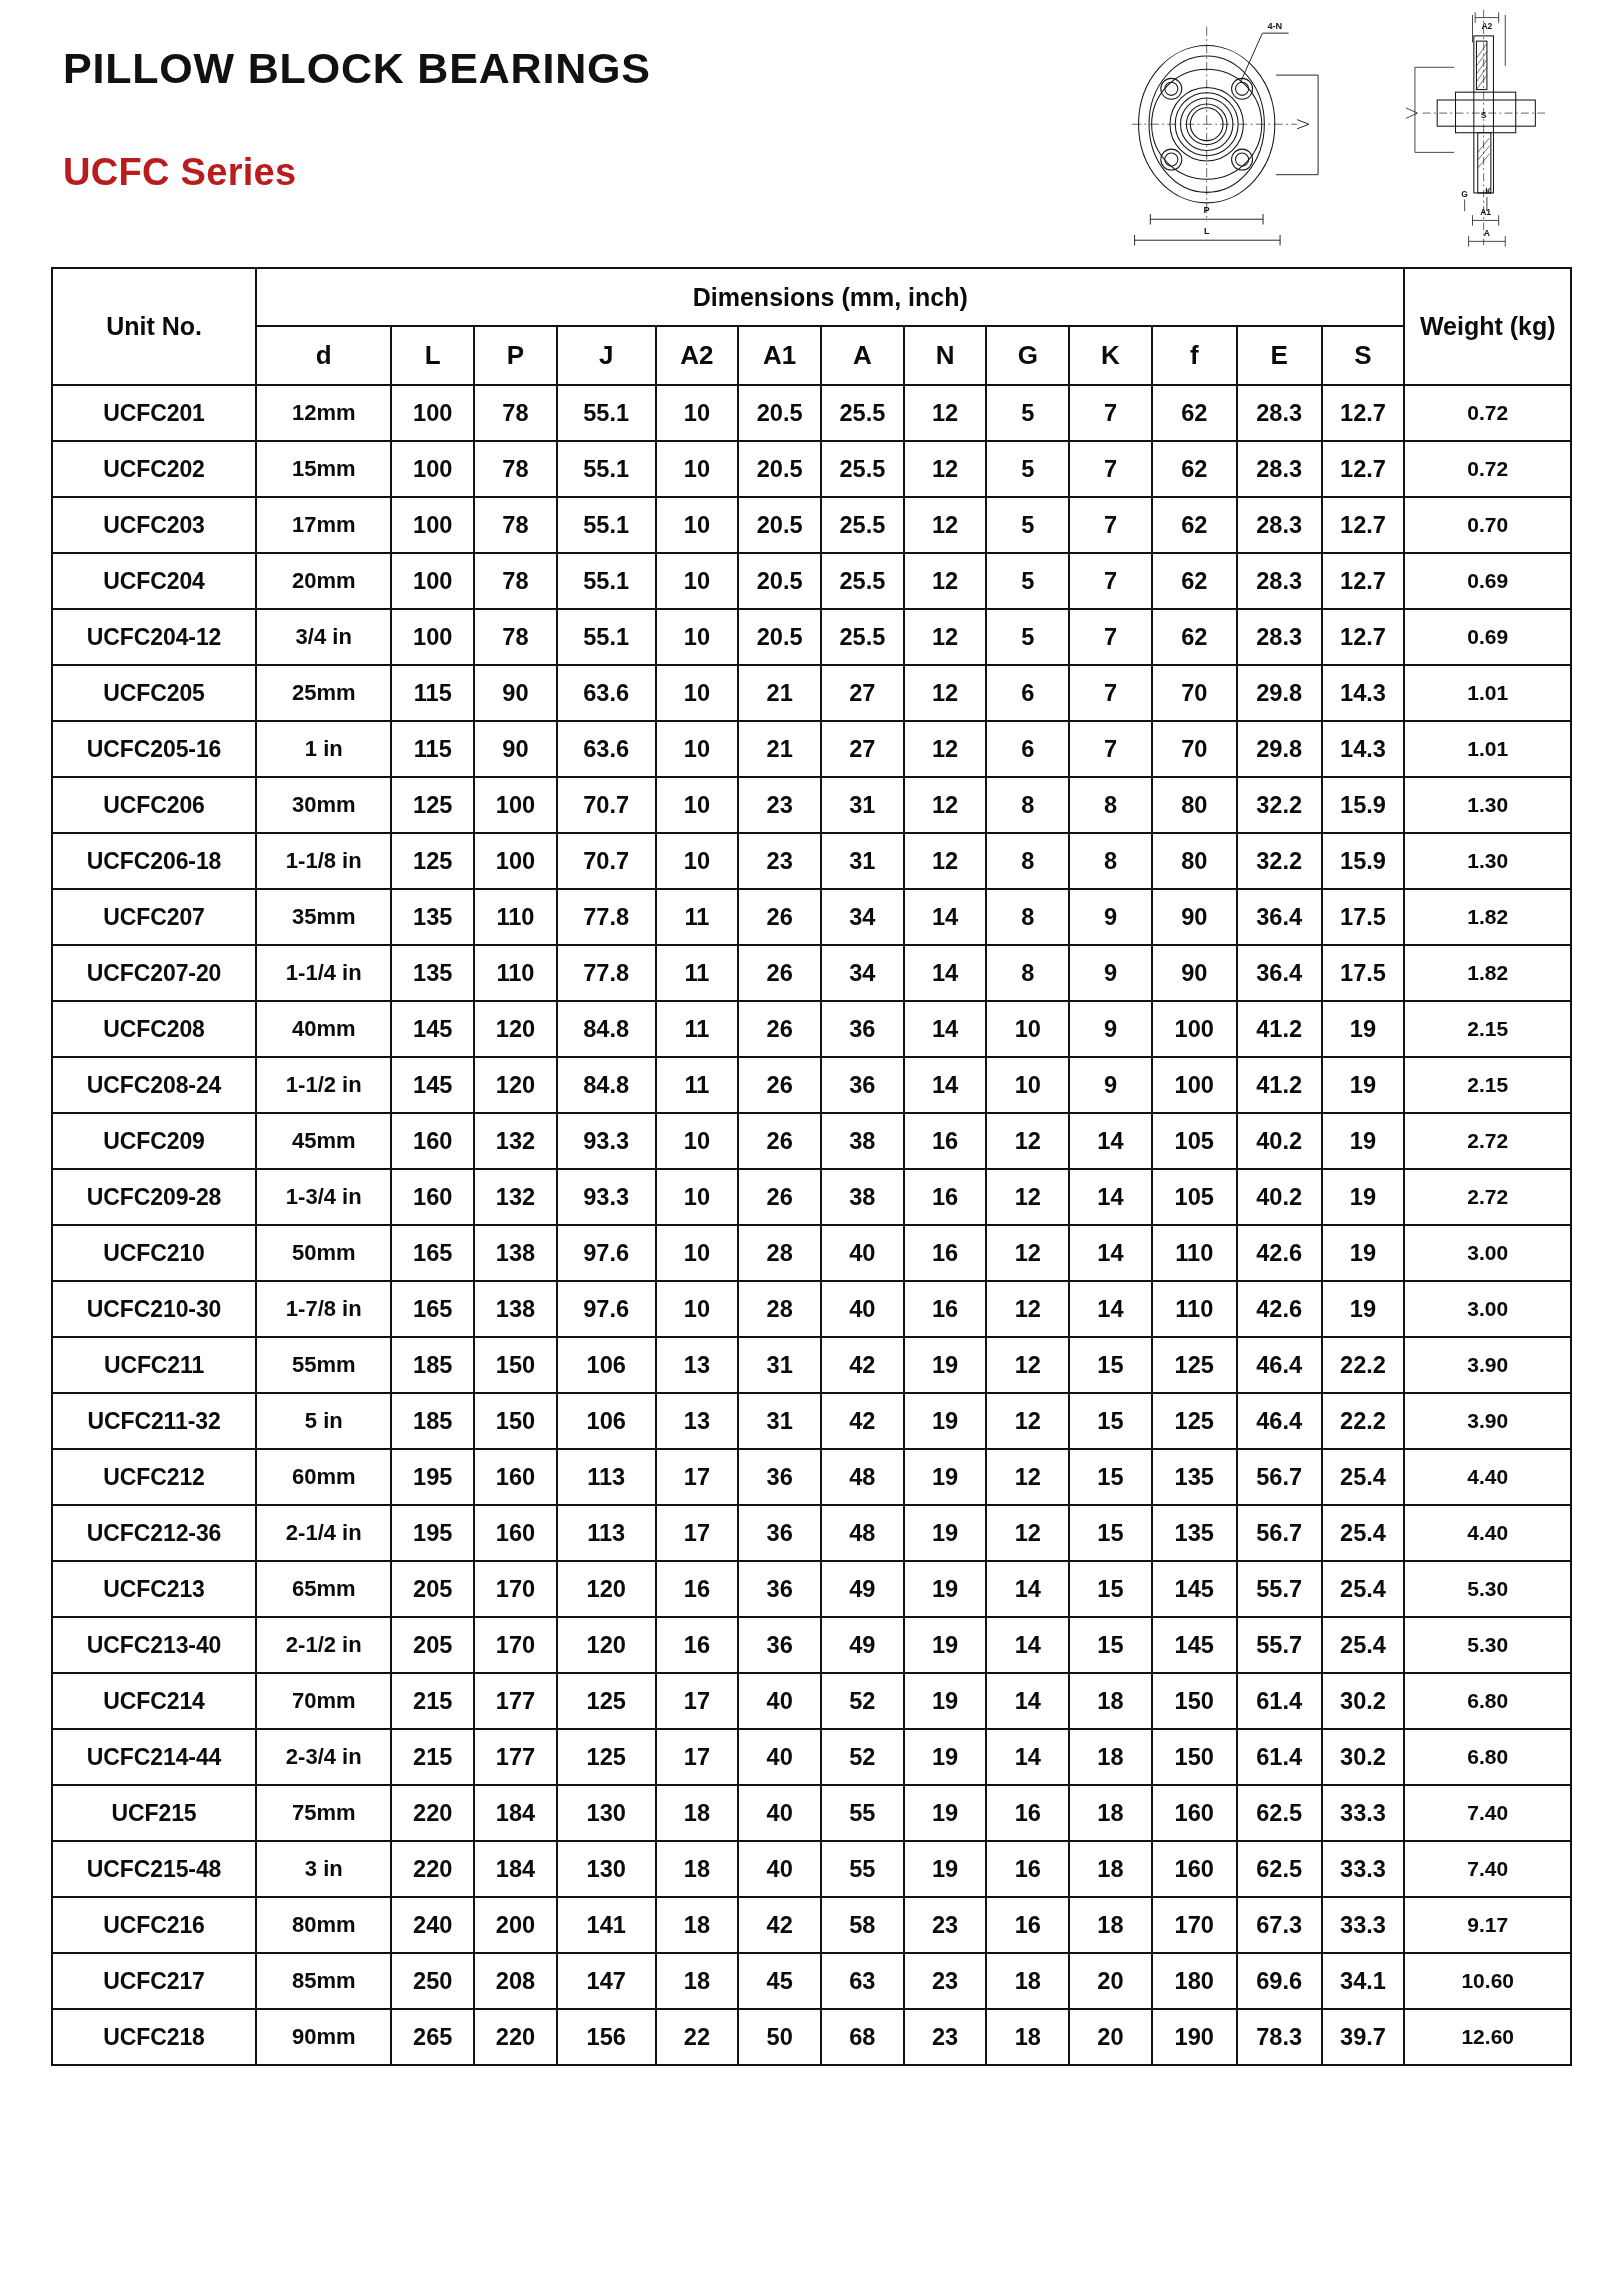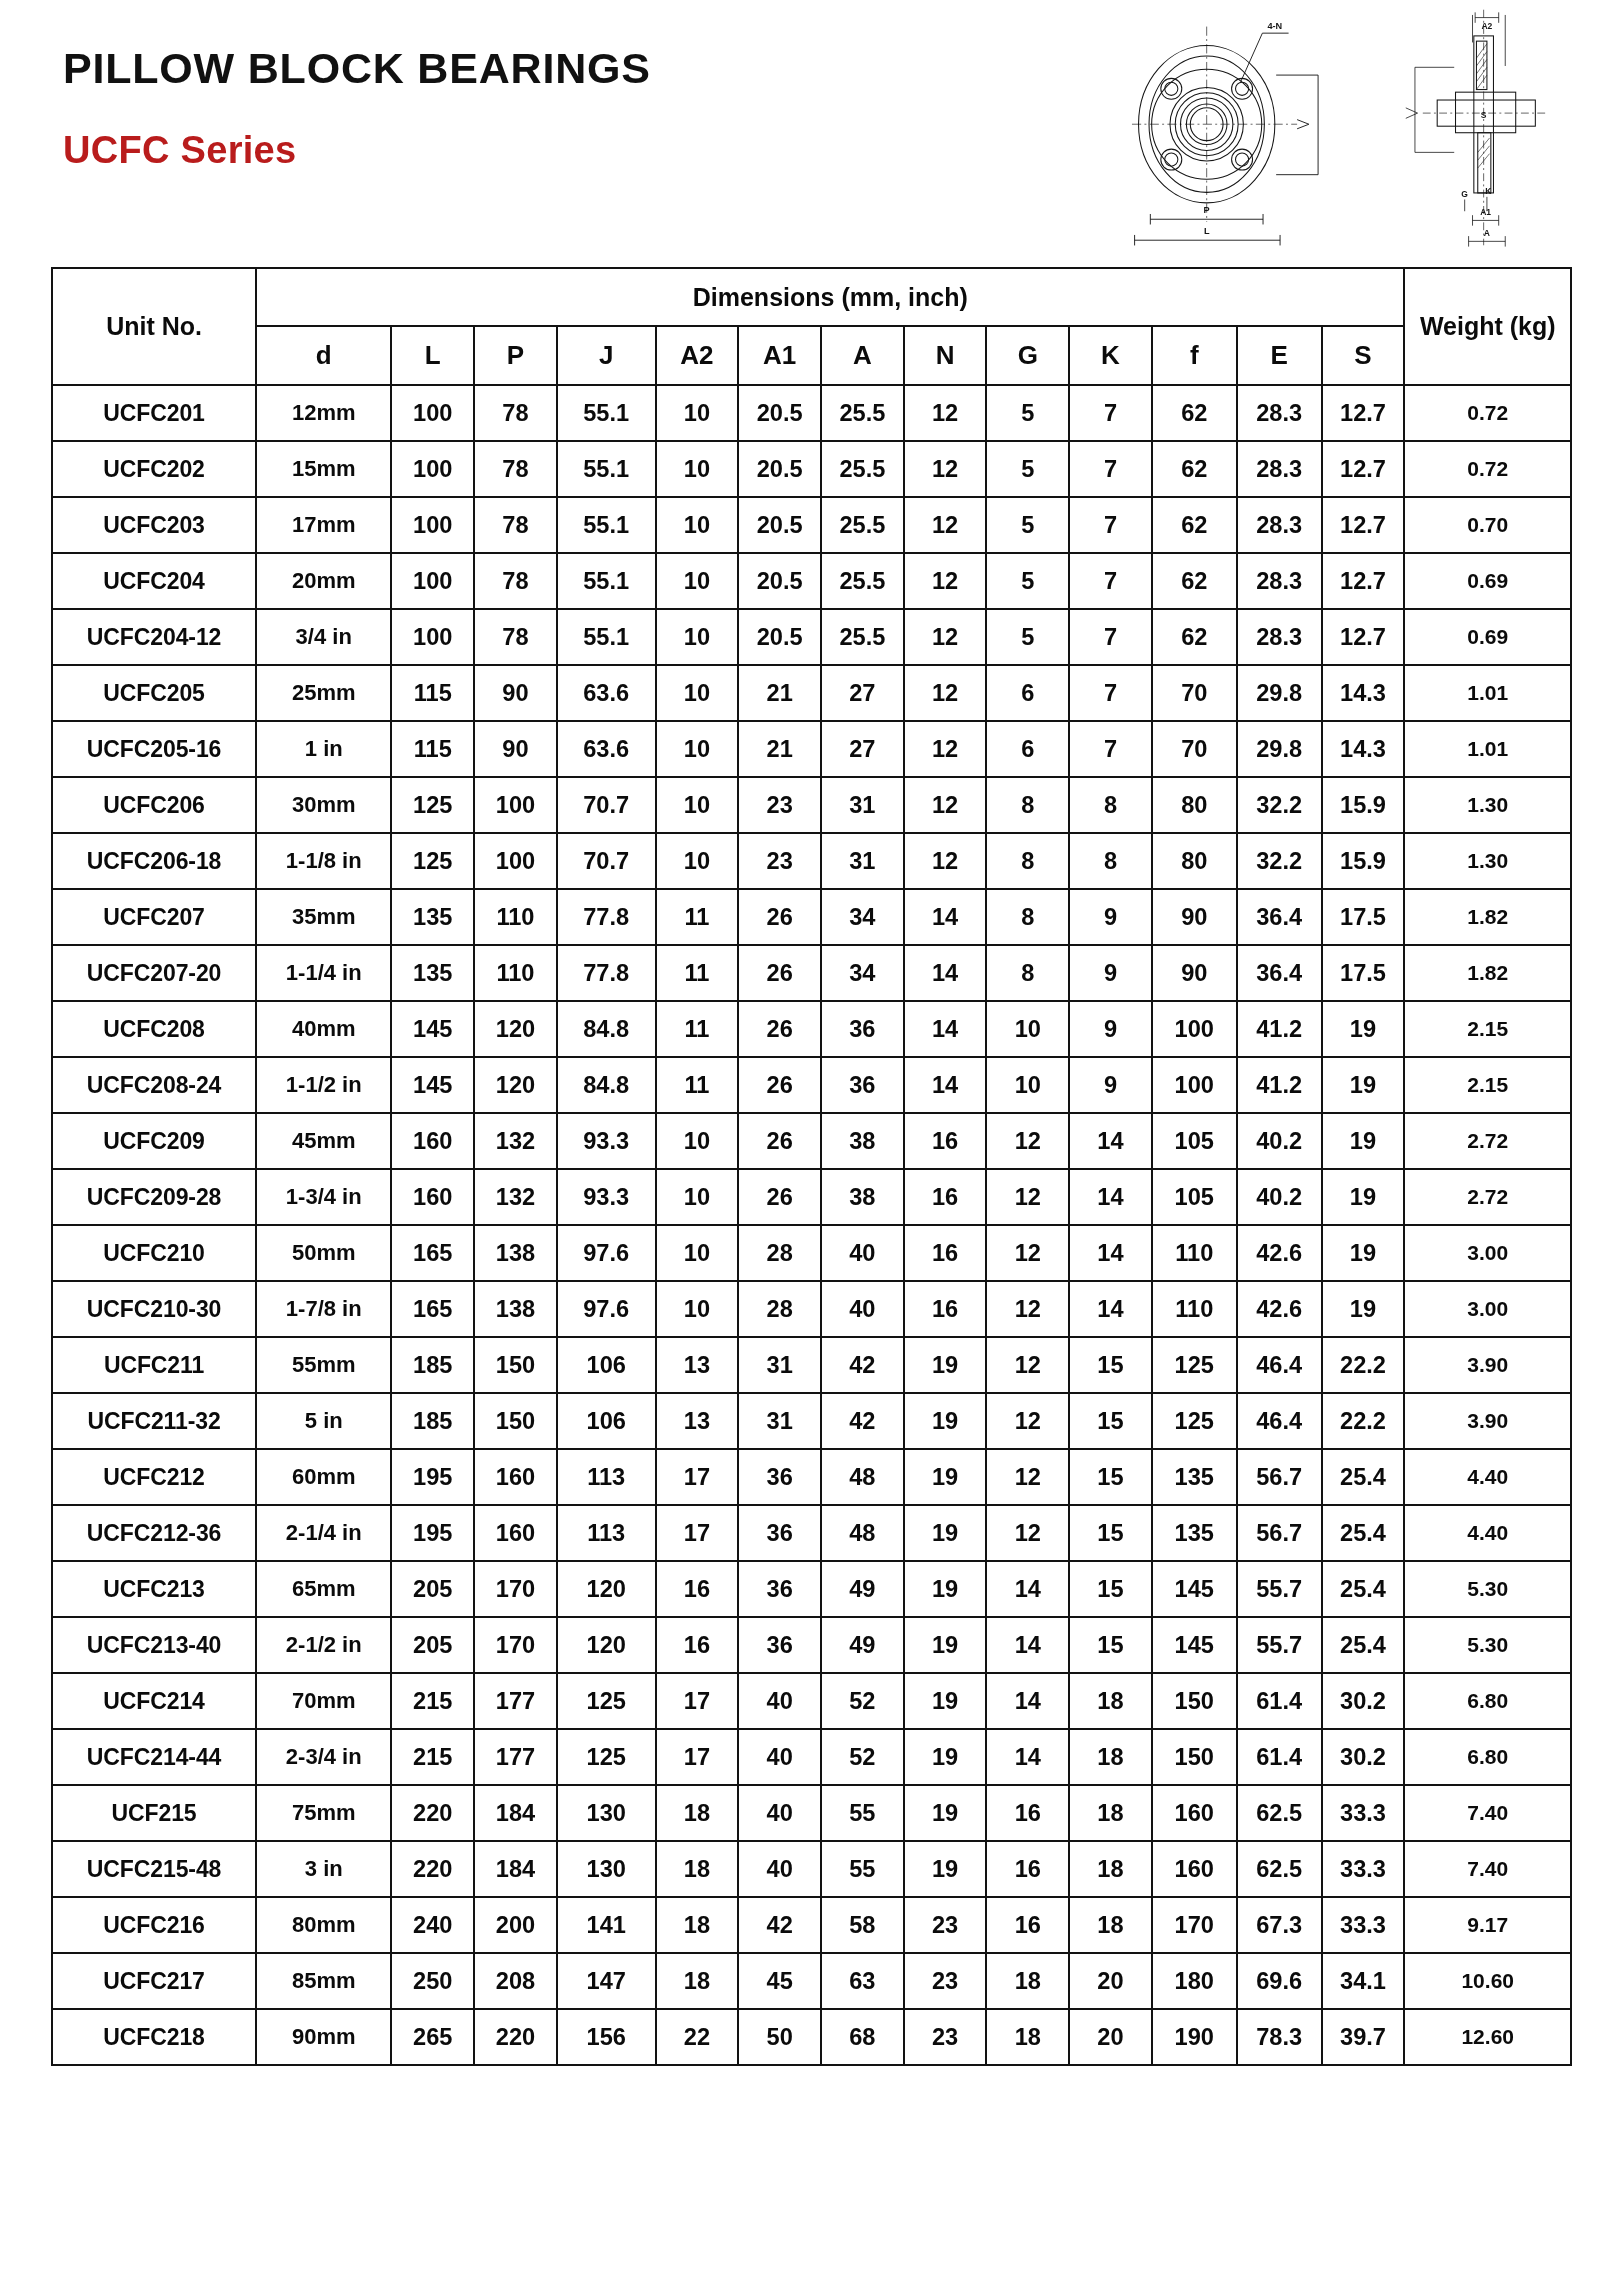--- a/index.html
+++ b/index.html
@@ -27,21 +27,21 @@
     position: absolute;
     left: 63px;
     top: 47px;
     width: 918px;
   }
   .doc-title {
     font-size: 43px;
     font-weight: 600;
     letter-spacing: 0.8px;
     line-height: 1.0;
-    margin: 0 0 41px 0;
+    margin: 0 0 63px 0;
     color: #111111;
     white-space: nowrap;
   }
   .doc-subtitle {
     font-size: 38px;
     font-weight: 700;
     letter-spacing: 0.3px;
     line-height: 1.0;
     margin: 0;
     color: #b91c1c;

